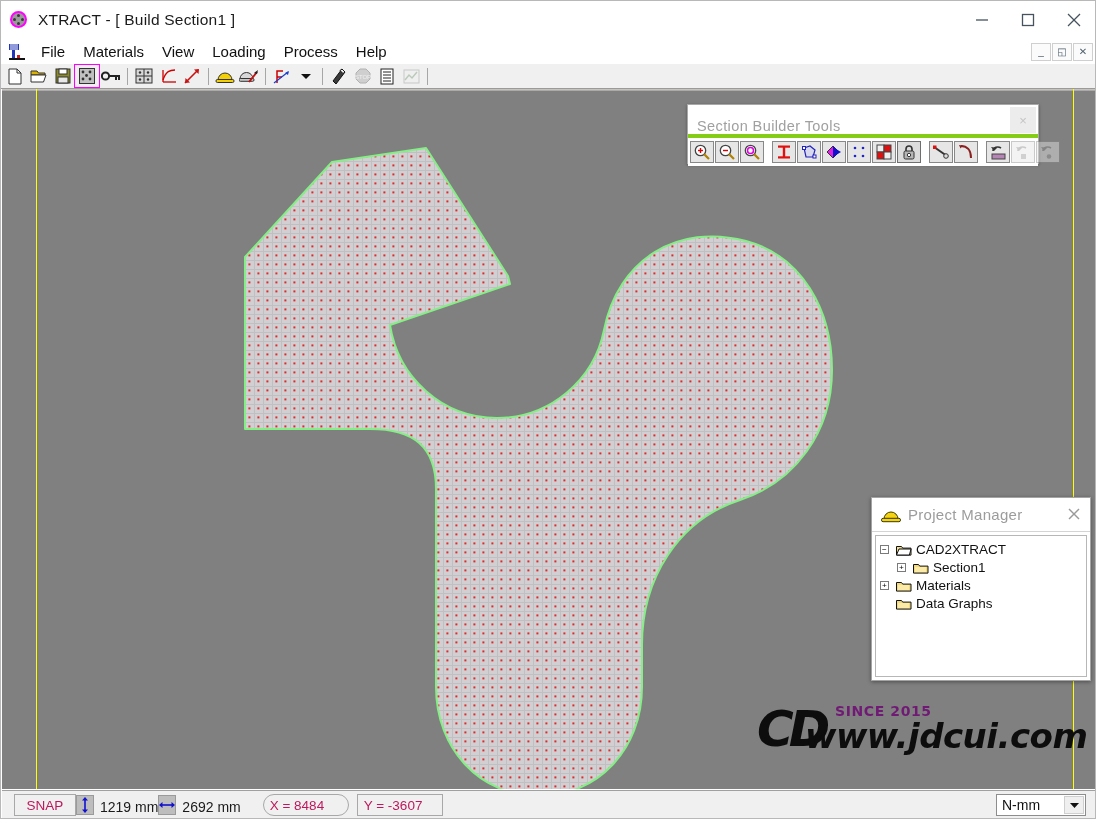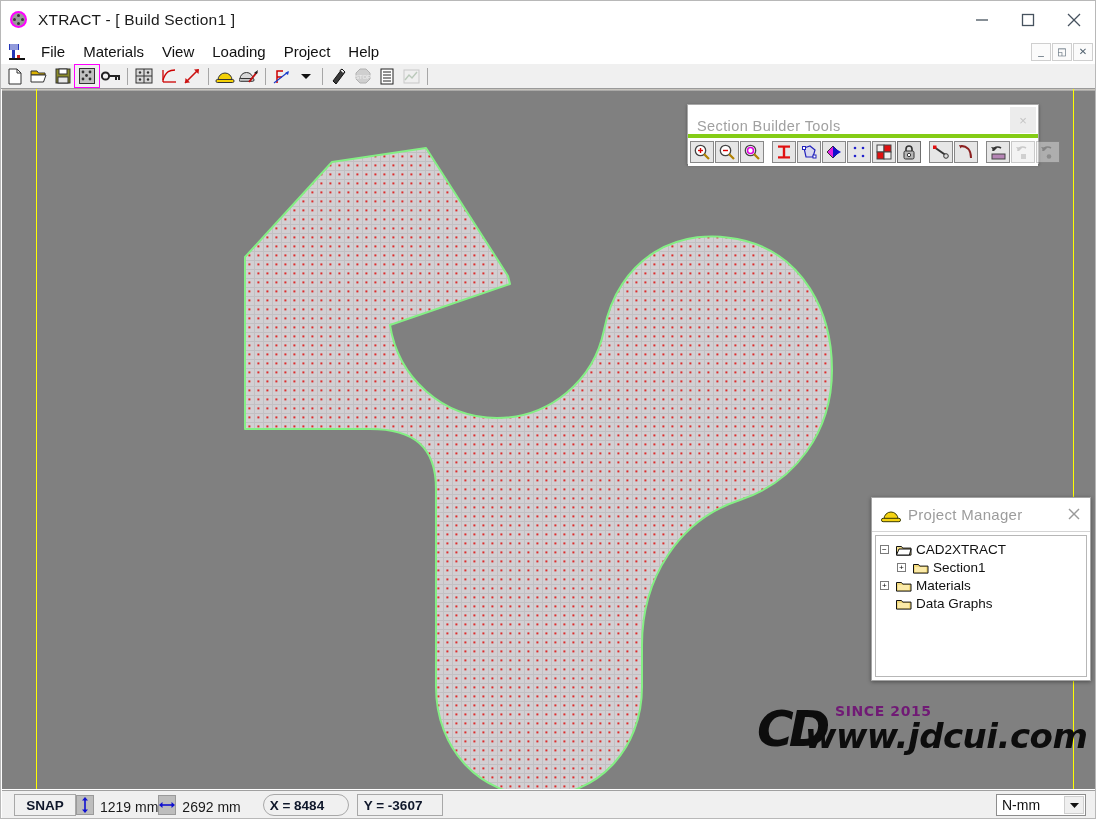--- a/index.html
+++ b/index.html
@@ -200,21 +200,21 @@
 
   
   #statusbar {
     position: absolute; left: 1px; top: 789px; width: 1094px; height: 29px;
     background: #f0f0f0; border-top: 1px solid #a0a0a0;
     display: flex; align-items: center;
   }
   .sb-pane {
     height: 22px; border: 1px solid #a8a8a8; background: #f0f0f0;
     display: flex; align-items: center; justify-content: center;
-    font-size: 13.5px; color: #0f172a; flex: none; font-weight: bold;
+    font-size: 13.5px; color: #be185d; flex: none;
   }
   #sb-snap { margin-left: 12px; width: 62px; }
   .sb-meas { display: flex; align-items: flex-end; flex: none; }
   .sb-meas .ico {
     width: 18px; height: 20px; background: #bdbdbd; border: 1px solid #9a9a9a;
     display: flex; align-items: center; justify-content: center; flex: none;
   }
   .sb-meas .txt { margin-left: 6px; font-size: 14px; color: #1a1a1a; white-space: nowrap; }
   #sb-x { margin-left: 22px; width: 86px; justify-content: flex-start; padding-left: 6px; border-radius: 11px; }
   #sb-y { margin-left: 8px; width: 86px; justify-content: flex-start; padding-left: 6px; }
@@ -276,21 +276,21 @@
         <rect x="4" y="7" width="3" height="8" fill="#2436b8"></rect>
         <rect x="1" y="15" width="16" height="2" fill="#111"></rect>
         <rect x="9" y="12" width="3" height="3" fill="#cc2020"></rect>
       </svg>
     </div>
     <div id="menu-items">
       <div class="menu-item">File</div>
       <div class="menu-item">Materials</div>
       <div class="menu-item">View</div>
       <div class="menu-item">Loading</div>
-      <div class="menu-item">Project</div>
+      <div class="menu-item">Process</div>
       <div class="menu-item">Help</div>
     </div>
     <div id="mdi-controls">
       <div class="mdibtn">_</div>
       <div class="mdibtn">◱</div>
       <div class="mdibtn">✕</div>
     </div>
   </div>
 
   <div id="toolbar">

